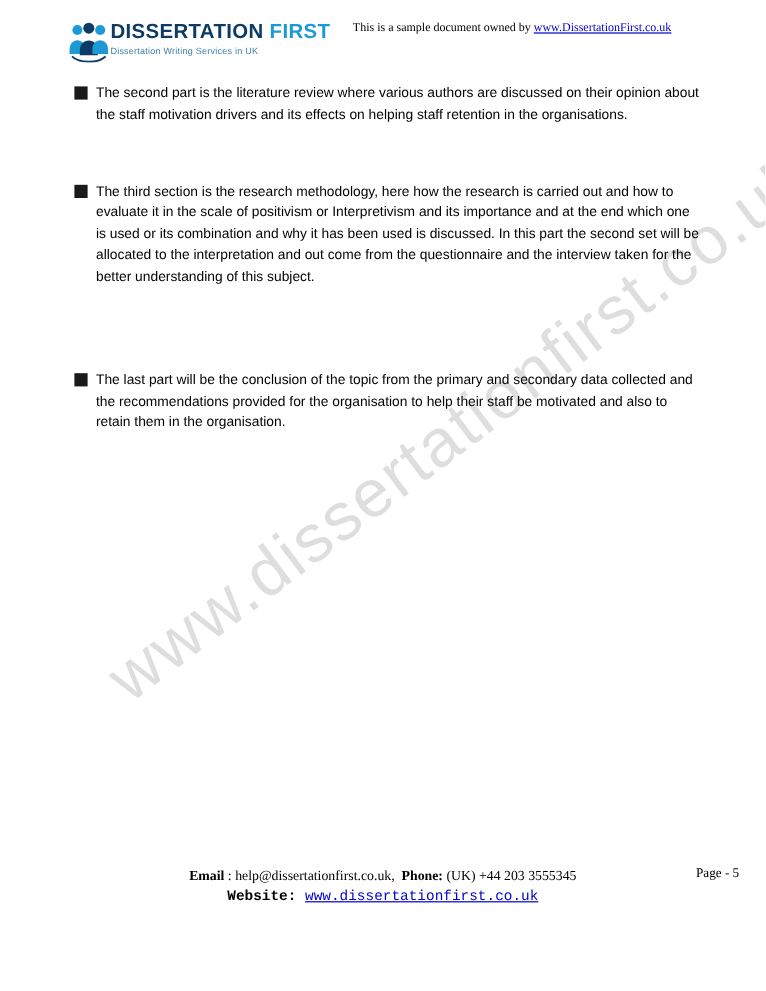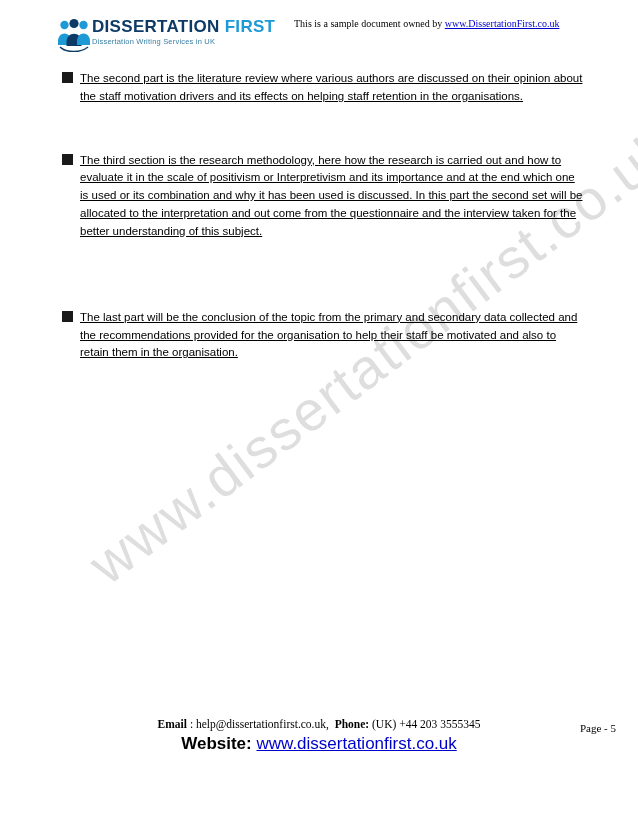--- a/index.html
+++ b/index.html
@@ -90,21 +90,20 @@
   .sample-note a,
   .sample-note .link {
     color: #0000cc;
     text-decoration: underline;
   }
   
   .content {
     position: relative;
     z-index: 3;
     padding: 18px 53px 0 62px;
-    text-decoration: underline;
   }
   .bullet-item {
     position: relative;
     margin-bottom: 46px;
     padding-left: 18px;
   }
   .bullet-square {
     position: absolute;
     left: 0;
     top: 2px;
@@ -141,22 +140,22 @@
     font-family: "Liberation Serif", serif;
     font-size: 11.5px;
     font-weight: bold;
     color: #000000;
     margin-bottom: 4px;
   }
   .footer-email .plain {
     font-weight: normal;
   }
   .footer-website {
-    font-family: Liberation Sans, sans-serif;
-    font-size: 17px;
+    font-family: Liberation Mono, monospace;
+    font-size: 12px;
     font-weight: bold;
     color: #000000;
   }
   .footer-website .link {
     color: #0000cc;
     text-decoration: underline;
     font-weight: normal;
   }
 </style>
 </head>

